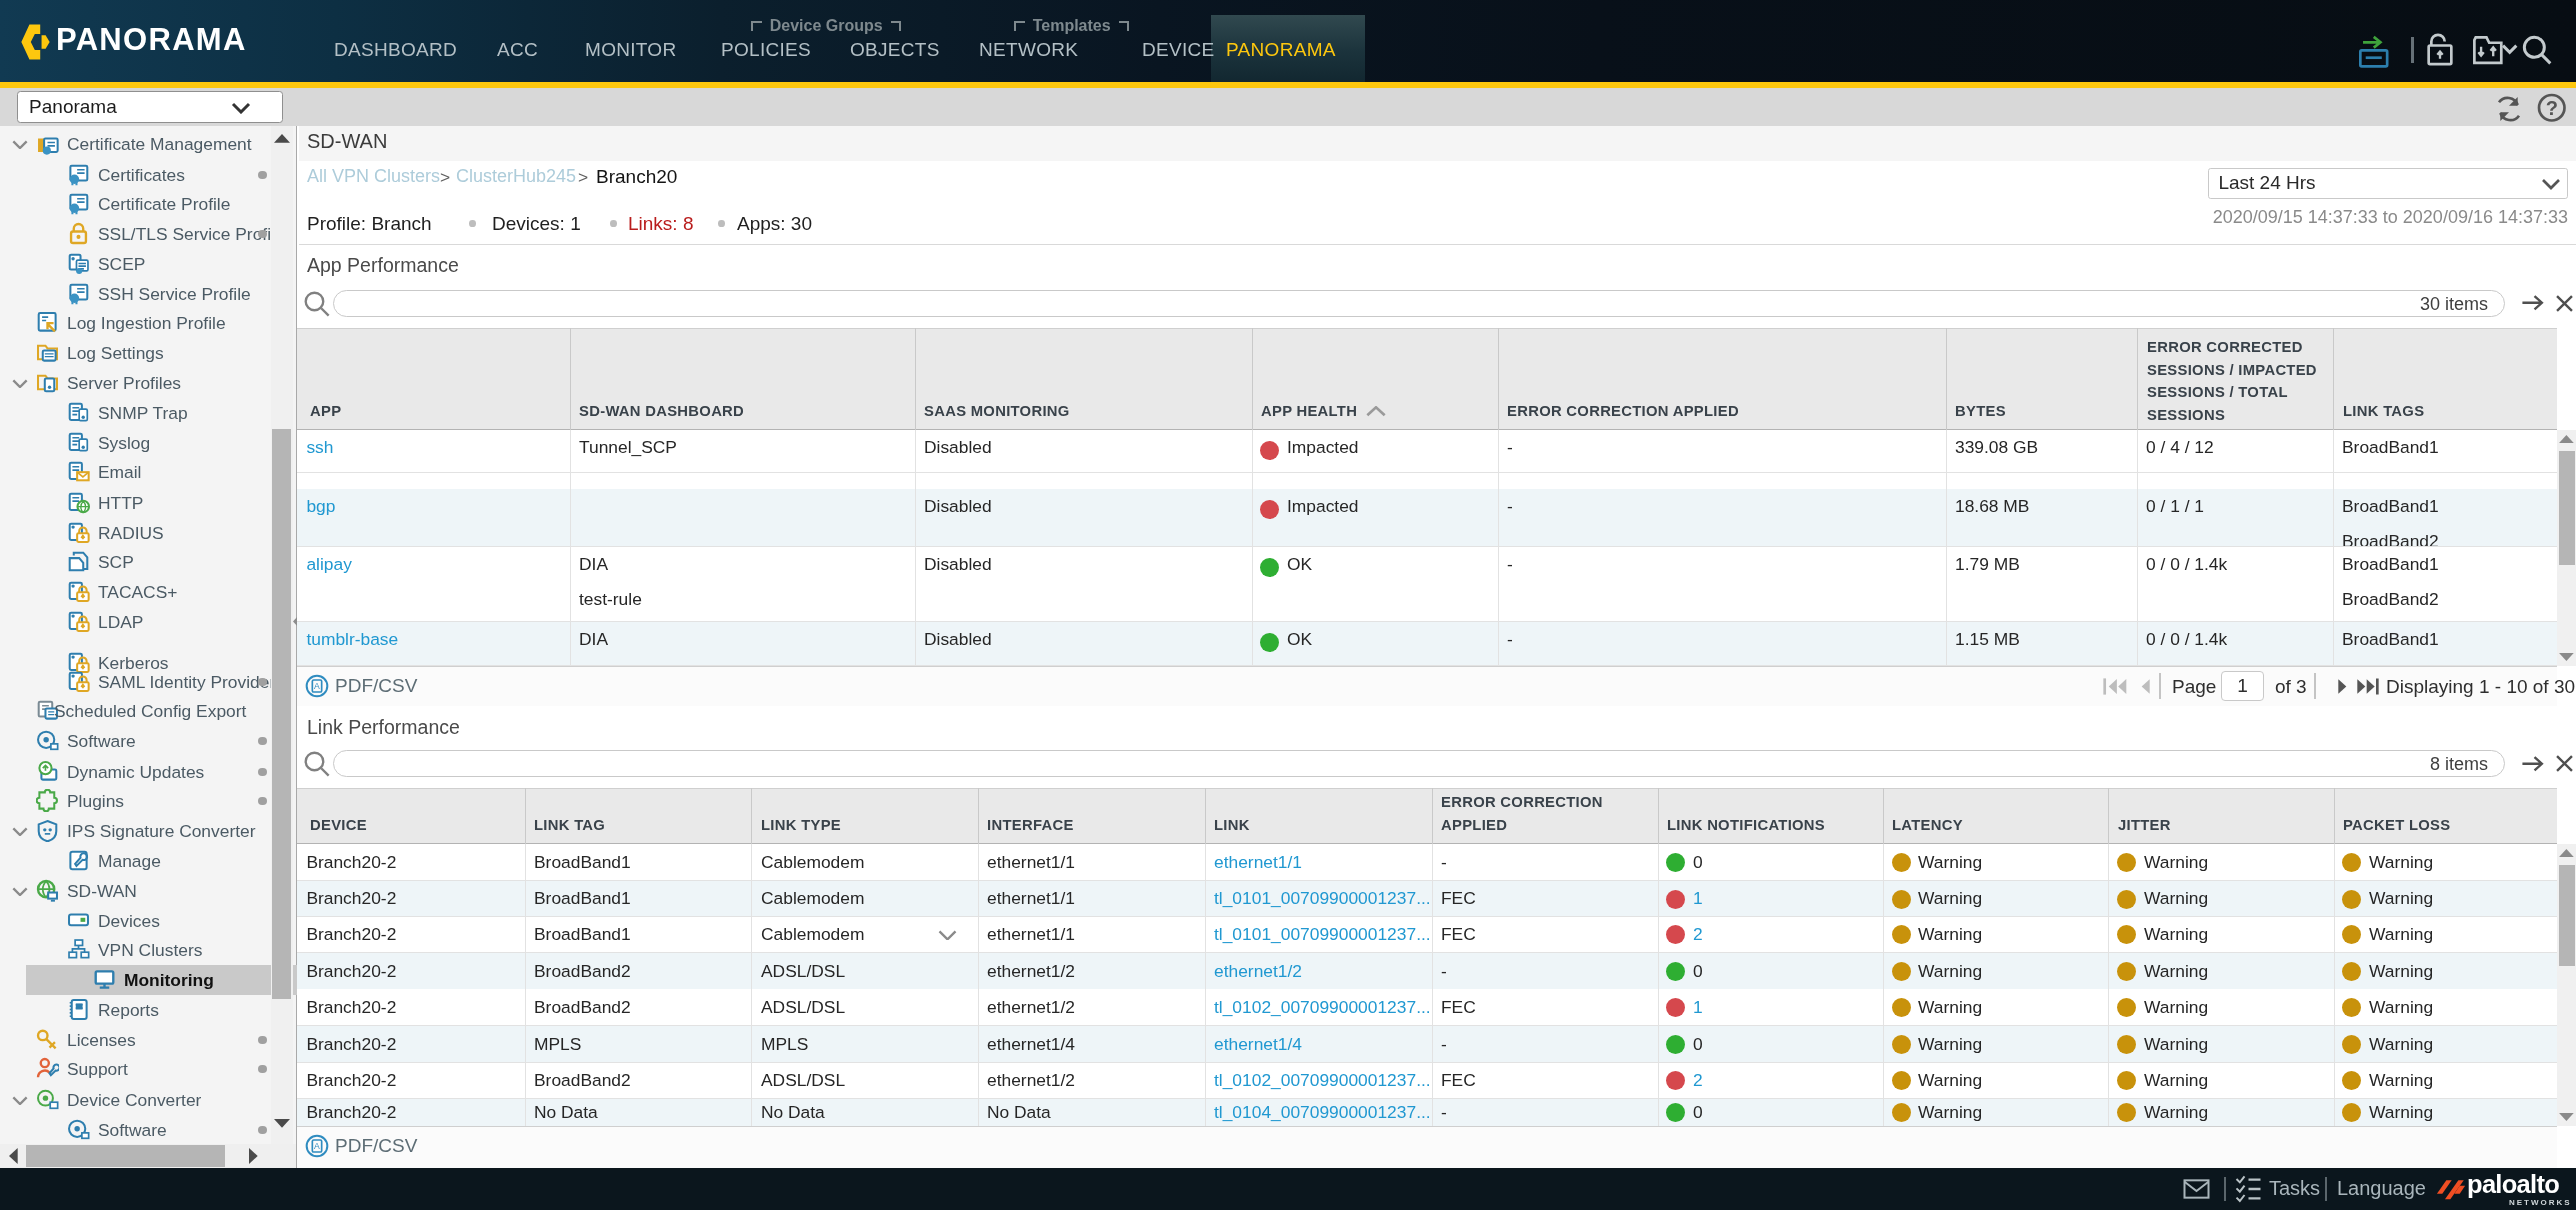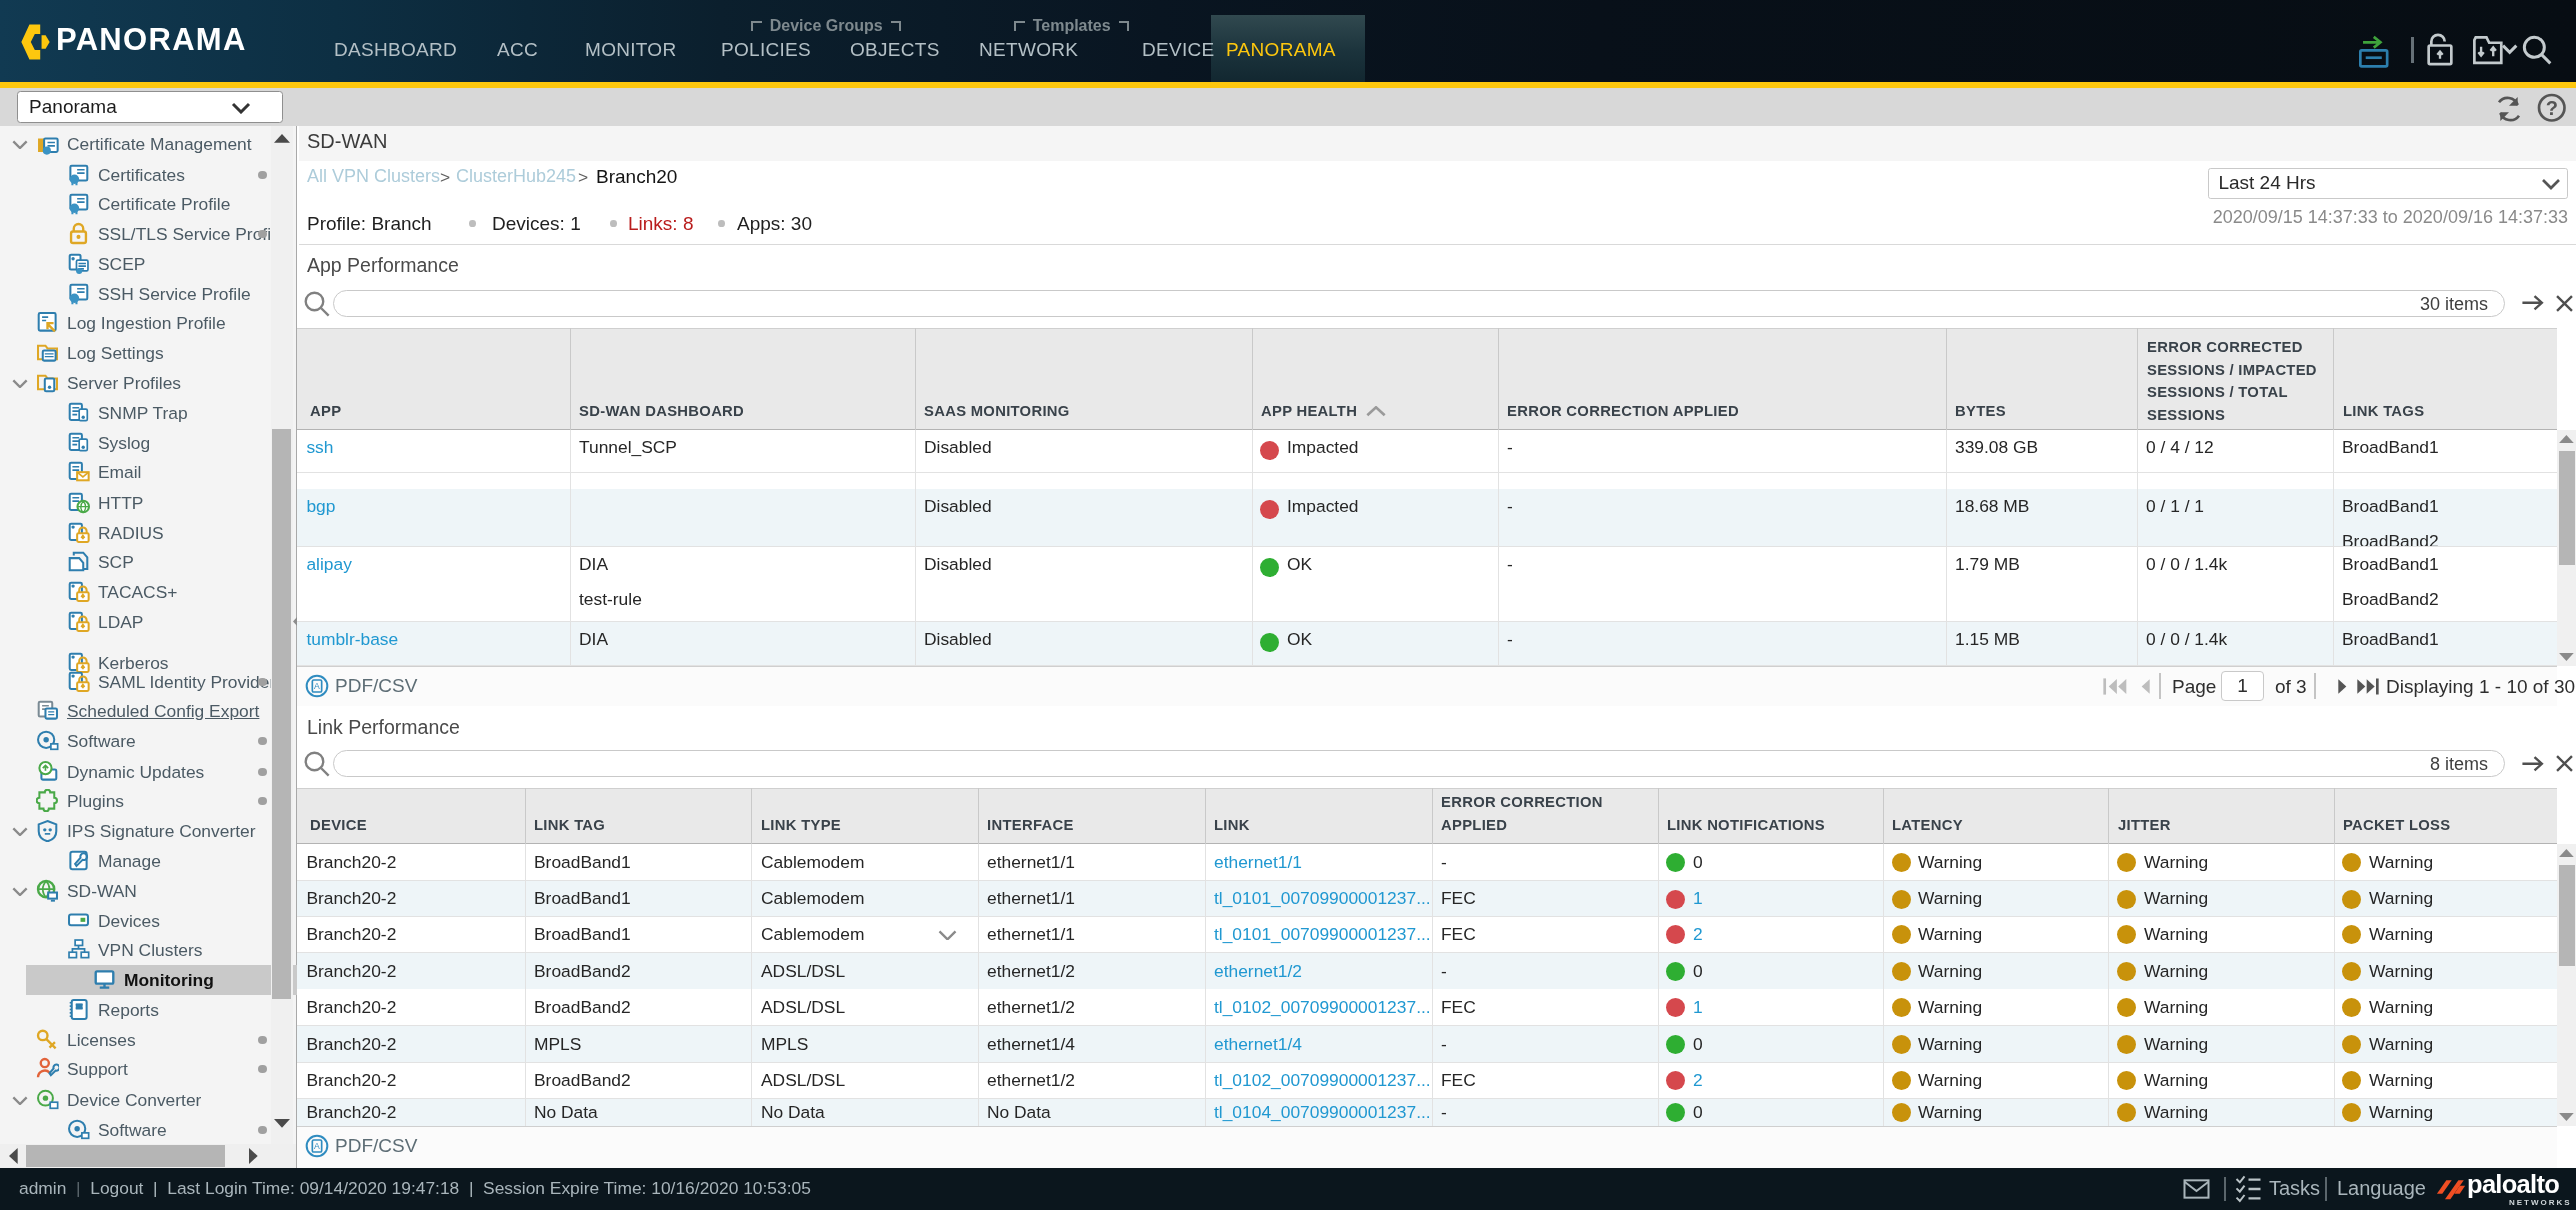--- a/index.html
+++ b/index.html
@@ -260,21 +260,21 @@
 <div class="abs treetxt" style="left:98px;">SAML Identity Provider</div>
 <div class="abs dot" style="left:258px;top:10.7px;width:8.7px;height:8.7px;background:#a0a0a0"></div>
 </div>
 <div class="abs treerow" style="top:570px;">
 <svg class="abs" style="left:36px;top:3.4px" width="23" height="23" viewBox="0 0 34 34">
         <rect x="4" y="4" width="20" height="22" rx="2" fill="#fff" stroke="#7a8a94" stroke-width="3"></rect>
         <path d="M9 10 H19 M9 15 H19" stroke="#7a8a94" stroke-width="2.5"></path>
         <rect x="14" y="14" width="17" height="15" rx="2" fill="#fff" stroke="#2e7eae" stroke-width="3"></rect>
         <path d="M18 19 H27 M18 23 H27" stroke="#2e7eae" stroke-width="2"></path>
       </svg>
-<div class="abs treetxt" style="left:67px;text-decoration:underline;">Scheduled Config Export</div>
+<div class="abs treetxt" style="left:54px;">Scheduled Config Export</div>
 </div>
 <div class="abs treerow" style="top:600px;">
 <svg class="abs" style="left:36px;top:3.4px" width="23" height="23" viewBox="0 0 34 34">
         <circle cx="15" cy="16" r="12" fill="none" stroke="#2e7eae" stroke-width="3"></circle>
         <circle cx="15" cy="16" r="4" fill="#2e7eae"></circle>
         <rect x="22" y="22" width="10" height="8" fill="#fff" stroke="#2e7eae" stroke-width="2.5"></rect>
       </svg>
 <div class="abs treetxt" style="left:67px;">Software</div>
 <div class="abs dot" style="left:258px;top:10.7px;width:8.7px;height:8.7px;background:#a0a0a0"></div>
 </div>
@@ -747,21 +747,20 @@
     <path d="M11 12 L22 0 H0 Z" fill="#8a8a8a"></path>
   </svg>
 <div class="abs" style="left:297px;top:1126px;width:2260px;height:42px;background:#fbfbfb;border-top:0.7px solid #cfcfcf"></div>
 <svg class="abs" style="left:305px;top:1134px" width="24" height="24" viewBox="0 0 36 36">
     <circle cx="18" cy="18" r="15.5" stroke="#2f8cc0" stroke-width="3" fill="none"></circle>
     <rect x="11" y="9" width="14" height="18" rx="2" stroke="#2f8cc0" stroke-width="2.5" fill="none"></rect>
     <text x="18" y="23" font-size="13" fill="#2f8cc0" text-anchor="middle" font-family="Liberation Sans">A</text>
   </svg>
 <div class="abs" style="left:335px;top:1135px;font-size:19px;color:#5d6d75">PDF/CSV</div>
 <div class="abs bottom">
-<div class="abs" style="left:19px;top:0;height:42px;line-height:40px;font-size:17.4px;color:#a9b5bb">admin &nbsp;<span style="color:#5b666c">|</span>&nbsp; Logout &nbsp;|&nbsp; Last Login Time: 09/14/2020 19:47:18 &nbsp;|&nbsp; Session Expire Time: 10/16/2020 10:53:05</div>
 <svg class="abs" style="left:2183px;top:11.4px" width="27" height="20" viewBox="0 0 40 30">
       <rect x="2" y="2" width="36" height="26" stroke="#a9b5bb" stroke-width="3" fill="none"></rect>
       <path d="M2 4 L20 18 L38 4" stroke="#a9b5bb" stroke-width="3" fill="none"></path>
     </svg>
 <div class="abs" style="left:2224px;top:9.4px;width:2px;height:24px;background:#5b666c"></div>
 <svg class="abs" style="left:2235px;top:7.4px" width="27" height="28" viewBox="0 0 40 42">
       <path d="M2 6 L7 11 L14 2" stroke="#b9c2c6" stroke-width="3" fill="none"></path>
       <path d="M2 20 L7 25 L14 16" stroke="#b9c2c6" stroke-width="3" fill="none"></path>
       <path d="M2 34 L7 39 L14 30" stroke="#b9c2c6" stroke-width="3" fill="none"></path>
       <path d="M20 7 H38 M20 21 H38 M20 35 H38" stroke="#b9c2c6" stroke-width="3.5"></path>

